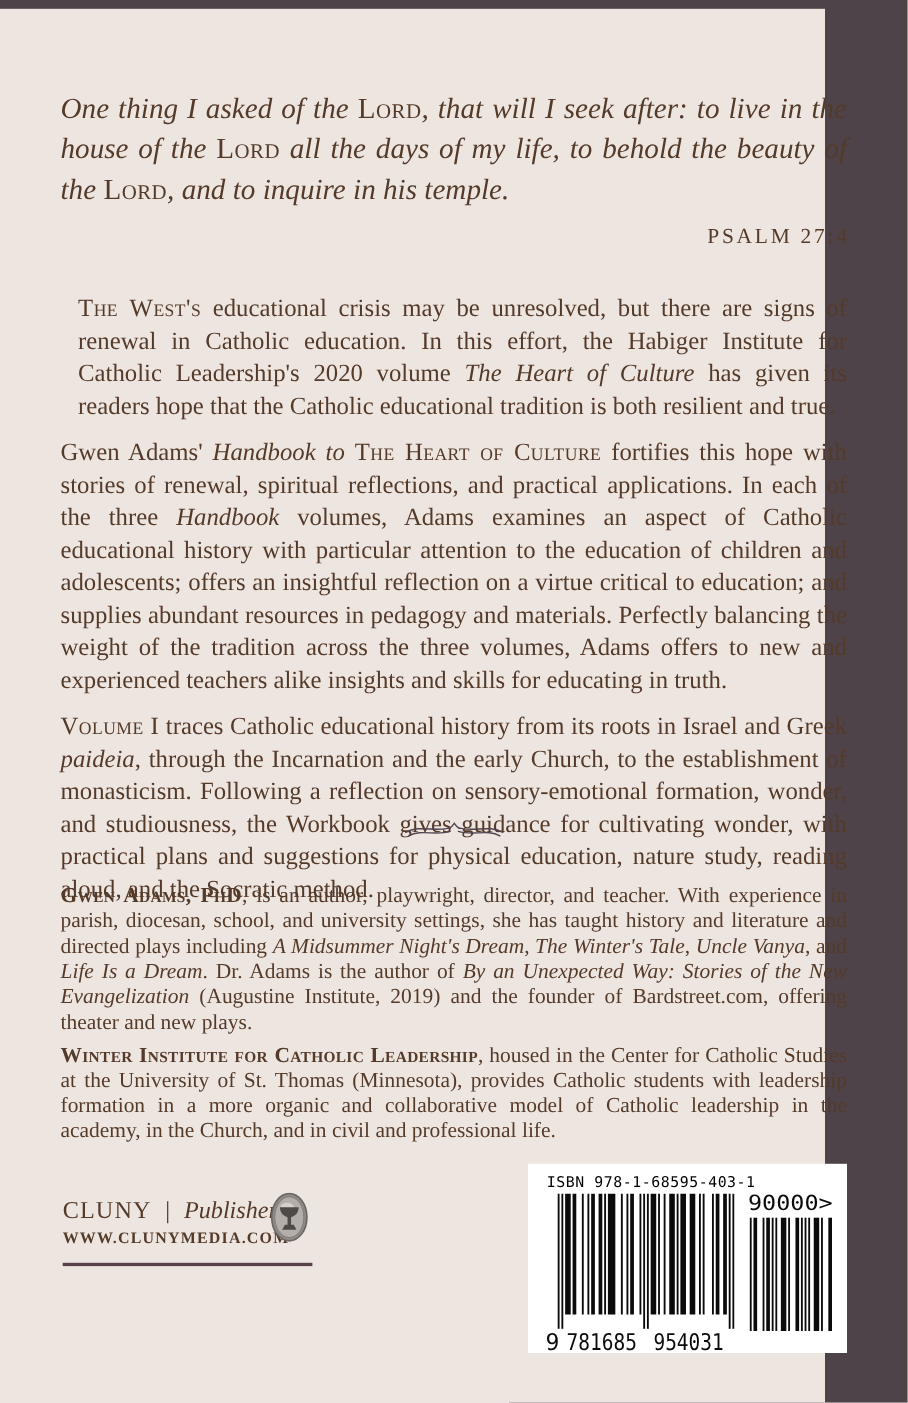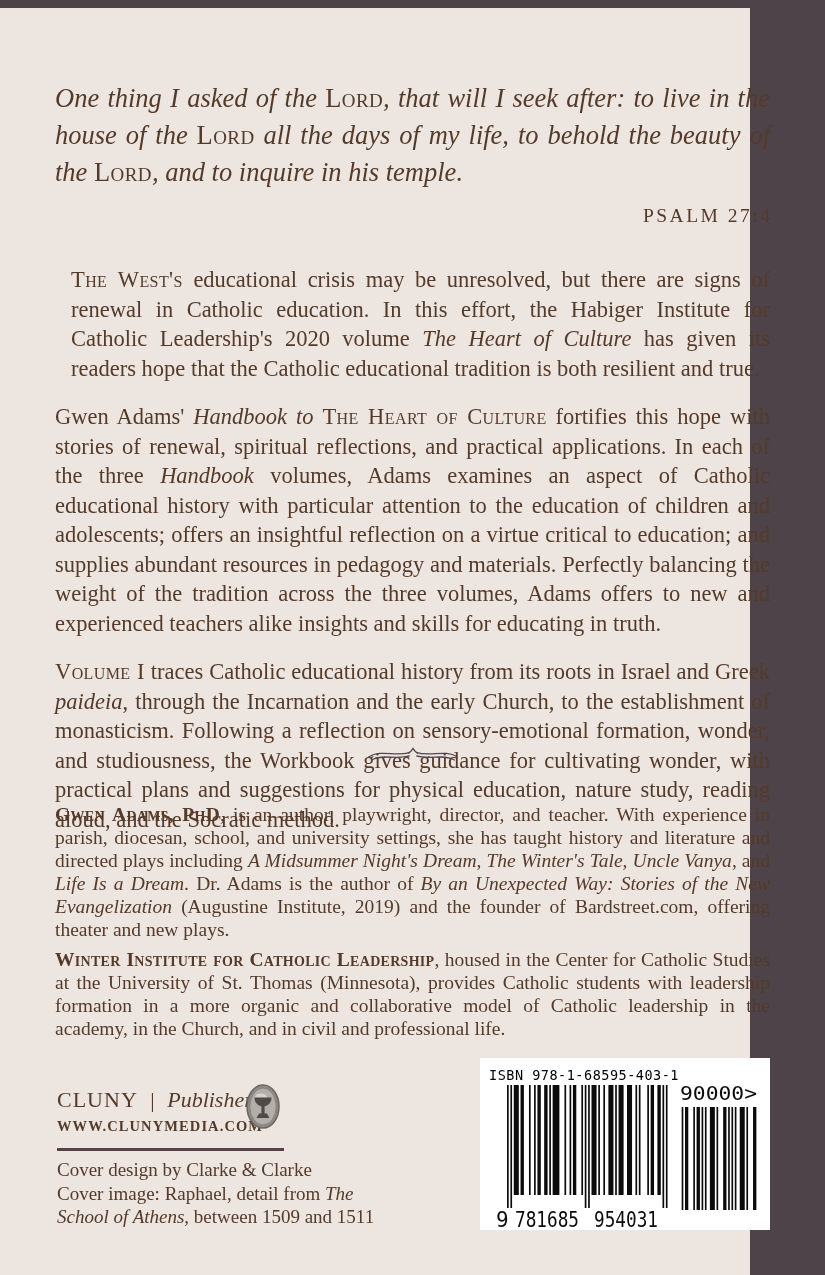--- a/index.html
+++ b/index.html
@@ -16,21 +16,21 @@
 
   .quote{
     margin-top:72px;font-size:26.5px;line-height:37px;
     font-style:italic;text-align:justify;
   }
   .quote-ref{
     margin-top:14px;text-align:right;font-size:19.5px;letter-spacing:2.5px;
   }
   .quote-ref span{margin-right:-2.5px;text-align:center;}
 
-  .para{font-size:22.5px;line-height:29.5px;text-align:justify;margin-top:19px;}
+  .para{font-size:22.5px;line-height:29.5px;text-align:justify;margin-top:13px;}
   .para.first{margin-top:38px;margin-left:16px;}
 
   .st-i{font-style:italic;}
   .st-sc{font-variant:small-caps;font-style:normal;letter-spacing:0.4px;}
   .st-bsc{font-variant:small-caps;font-weight:bold;font-style:normal;letter-spacing:0.3px;margin-top:8px;}
 
   .ornament{position:absolute;left:0;top:737px;width:715px;display:flex;justify-content:center;color:#524550;}
 
   .bio{position:absolute;left:0;width:715px;font-size:19.5px;line-height:22.9px;text-align:justify;}
   .bio1{top:796px;}
@@ -47,21 +47,21 @@
 
   .rule{position:absolute;left:57px;top:1140px;width:227px;height:3px;background:#564349;}
 
   .credits{position:absolute;left:57px;top:1149px;width:336px;font-size:19px;line-height:23px;}
   .credits .line{margin-top:1px;}
 
   .barcode-box{position:absolute;left:480px;top:1050px;width:290px;height:172px;background:#ffffff;}
   .isbn-label{
     position:absolute;left:0;top:9px;width:208px;text-align:center;
     font-family:"DejaVu Sans Mono","Liberation Mono",monospace;
-    font-size:13.5px;letter-spacing:0.5px;color:#000;
+    font-size:13.5px;letter-spacing:0.5px;color:#000;padding-left:8px;
   }
   .bc-main{position:absolute;left:16px;top:27px;}
   .bc-supp{position:absolute;left:200px;top:27px;}
 </style>
 </head>
 <body>
 
 <div class="cover">
   <div class="content">
 
@@ -100,24 +100,20 @@
     <ellipse cx="17" cy="22.5" rx="13.2" ry="18.5" fill="#b3aeaa"></ellipse>
     <ellipse cx="15" cy="13" rx="6" ry="3.5" fill="#ddd8d3" opacity="0.8"></ellipse>
     <path d="M8.5,13.5 h17 c0,5.5 -3.8,9 -8.5,9 c-4.7,0 -8.5,-3.5 -8.5,-9 z" fill="#4e4a47"></path>
     <rect x="15.4" y="22" width="3.2" height="8" fill="#4e4a47"></rect>
     <path d="M10.5,34 h13 l-2.5,-4.5 h-8 z" fill="#4e4a47"></path>
     <ellipse cx="17" cy="22.5" rx="13.2" ry="18.5" fill="none" stroke="#7d7874" stroke-width="0.8"></ellipse>
   </svg>
 
   <div class="rule"></div>
 
-  <div class="credits">
-    <div class="line"><span>Cover design by Clarke &amp; Clarke</span></div>
-    <div class="line"><span>Cover image: Raphael, detail from </span><span class="st-i">The School of Athens</span><span>, between 1509 and 1511</span></div>
-  </div>
 
   <div class="barcode-box">
     <div class="isbn-label">ISBN 978-1-68595-403-1</div>
     <svg id="main-bc" class="bc-main" width="172" height="145" viewBox="0 0 172 145">
         <rect x="11" y="0" width="1.69" height="123" fill="#0b0b0b"></rect>
         <rect x="14.379999999999999" y="0" width="1.69" height="123" fill="#0b0b0b"></rect>
         <rect x="17.759999999999998" y="0" width="5.07" height="110" fill="#0b0b0b"></rect>
         <rect x="24.52" y="0" width="3.38" height="110" fill="#0b0b0b"></rect>
         <rect x="32.97" y="0" width="1.69" height="110" fill="#0b0b0b"></rect>
         <rect x="38.04" y="0" width="1.69" height="110" fill="#0b0b0b"></rect>

